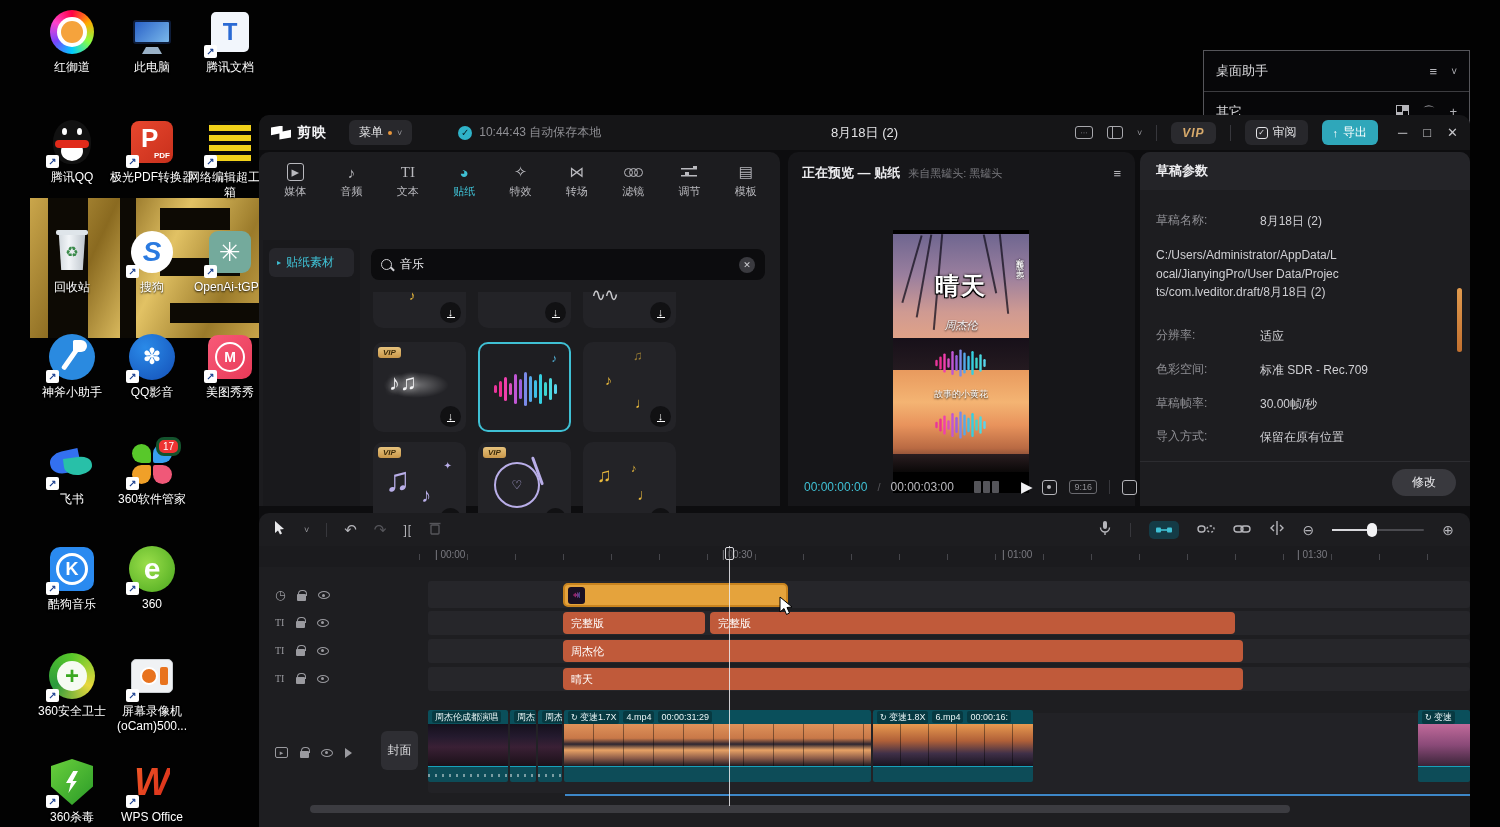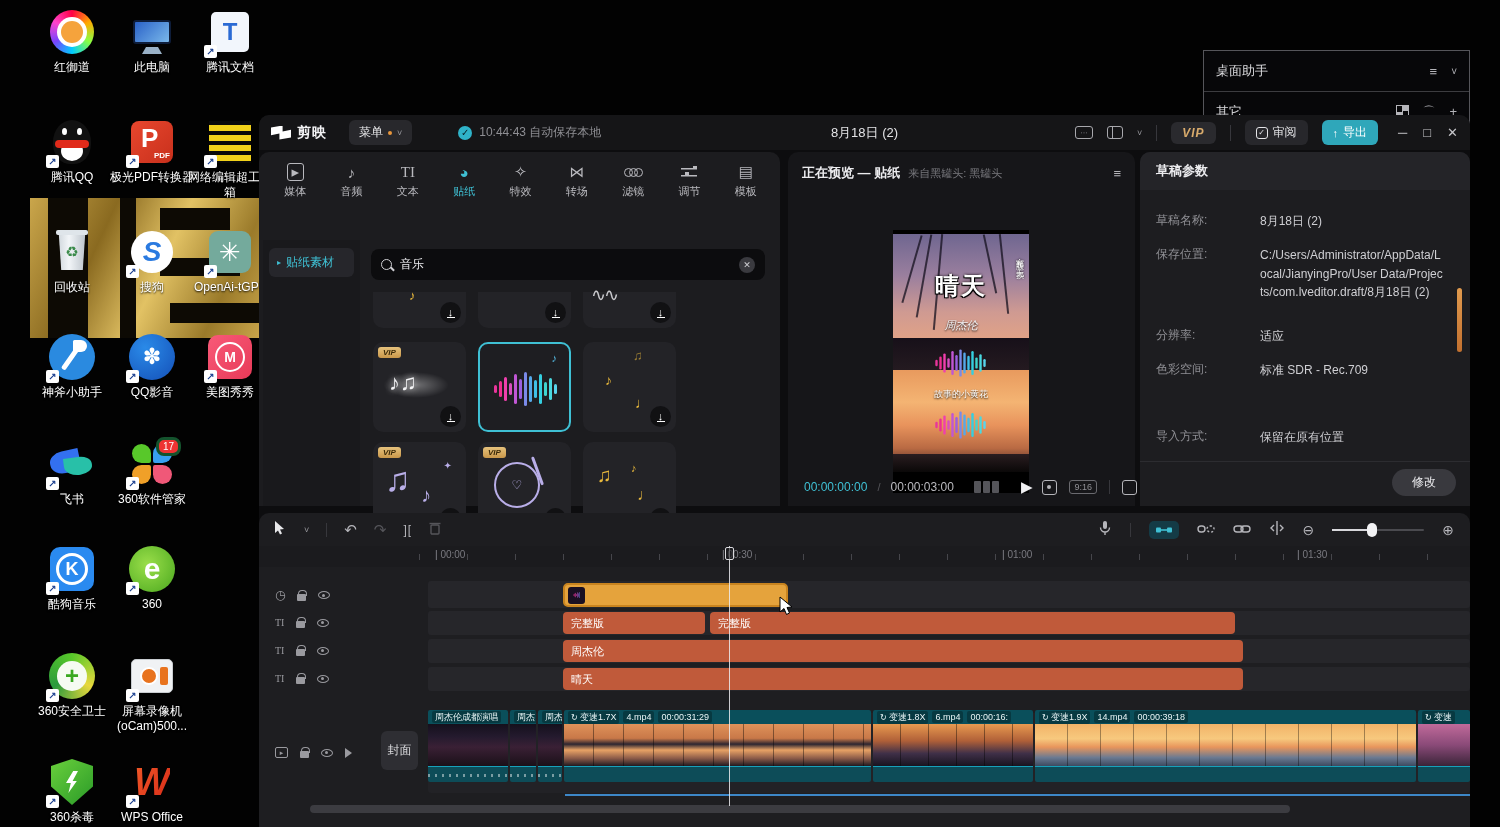--- a/index.html
+++ b/index.html
@@ -659,30 +659,33 @@
       </div>
     </div>
 
     <div class="panel" id="parampanel">
       <div class="pp-head">草稿参数</div>
       <div class="pfield" style="top:60px;">
         <span class="pl">草稿名称:</span>
         <span class="pv">8月18日 (2)</span>
       </div>
       <div class="pfield" style="top:94px;">
-        <span class="pl">保存位置:</span>
         <span class="pv">C:/Users/Administrator/AppData/Local/JianyingPro/User Data/Projects/com.lveditor.draft/8月18日 (2)</span>
       </div>
       <div class="pfield" style="top:175px;">
         <span class="pl">分辨率:</span>
         <span class="pv">适应</span>
       </div>
       <div class="pfield" style="top:209px;">
         <span class="pl">色彩空间:</span>
         <span class="pv">标准 SDR - Rec.709</span>
+      </div>
+      <div class="pfield" style="top:243px;">
+        <span class="pl">草稿帧率:</span>
+        <span class="pv">30.00帧/秒</span>
       </div>
       <div class="pfield" style="top:276px;">
         <span class="pl">导入方式:</span>
         <span class="pv">保留在原有位置</span>
       </div>
       <div class="pp-scroll"></div>
       <div class="pp-sep"></div>
       <div class="modify">修改</div>
     </div>
 
@@ -831,29 +834,20 @@
       </div>
       <div class="vseg" style="left:614px;width:160px;">
         <div class="vlab">
           <b class="spd">变速1.8X</b>
           <b>6.mp4</b>
           <b>00:00:16:</b>
         </div>
         <div class="vthumb th-sunrise"></div>
         <div class="vaudio"></div>
       </div>
-      <div class="vseg" style="left:776px;width:381px;">
-        <div class="vlab">
-          <b class="spd">变速1.9X</b>
-          <b>14.mp4</b>
-          <b>00:00:39:18</b>
-        </div>
-        <div class="vthumb th-sunset"></div>
-        <div class="vaudio"></div>
-      </div>
       <div class="vseg" style="left:1159px;width:52px;">
         <div class="vlab">
             <b class="spd">变速</b>
           </div>
         <div class="vthumb th-pink"></div>
         <div class="vaudio"></div>
       </div>
 
       <div class="blueline"></div>
       <div class="hscroll"></div>

